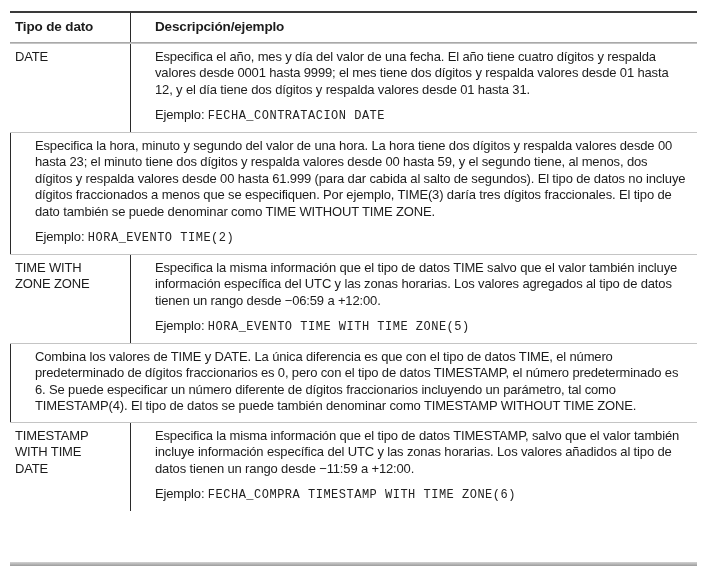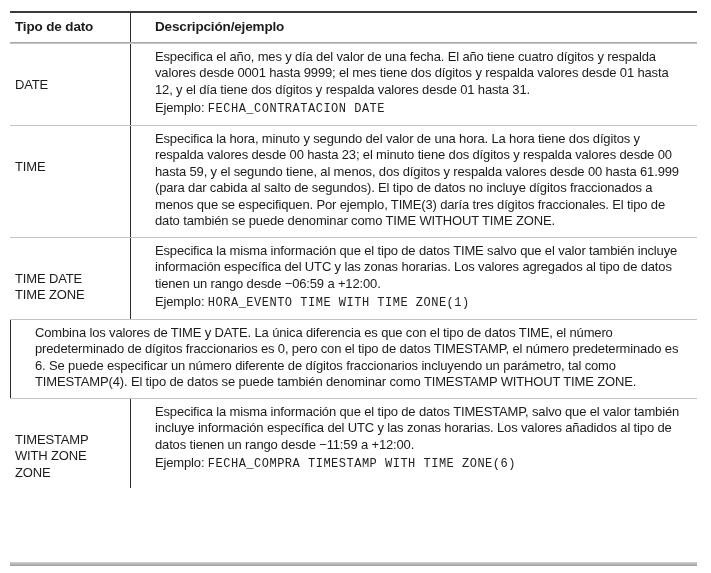--- a/index.html
+++ b/index.html
@@ -39,40 +39,39 @@
     flex: 0 0 120px;
     box-sizing: border-box;
     padding: 5px 6px 7px 5px;
     font-size: 13px;
     line-height: 16.5px;
     letter-spacing: -0.15px;
   }
   .cell.type .type-text {
     display: inline-block;
     max-width: 94px;
-    margin-top: 28px;
   }
   .cell.desc {
     flex: 1 1 auto;
     box-sizing: border-box;
     border-left: 1.5px solid #2a2a2a;
     padding: 5px 10px 7px 24px;
     font-size: 13px;
     line-height: 16.5px;
     letter-spacing: -0.15px;
   }
   .row.header .cell {
     font-weight: bold;
     font-size: 13.5px;
     padding-top: 6px;
     padding-bottom: 6px;
     white-space: nowrap;
   }
   .example {
-    margin-top: 2px;
+    margin-top: 9px;
   }
   .ex-label {
     font-size: 13px;
   }
   .ex-code {
     font-family: "Liberation Mono", "DejaVu Sans Mono", monospace;
     font-size: 12px;
     letter-spacing: 0.5px;
     color: #222222;
   }
@@ -101,45 +100,48 @@
       <div class="cell desc">
         <span class="desc-text">Especifica el año, mes y día del valor de una fecha. El año tiene cuatro dígitos y respalda valores desde 0001 hasta 9999; el mes tiene dos dígitos y respalda valores desde 01 hasta 12, y el día tiene dos dígitos y respalda valores desde 01 hasta 31.</span>
         <div class="example">
           <span class="ex-label">Ejemplo:</span>
           <span class="ex-code">FECHA_CONTRATACION DATE</span>
         </div>
       </div>
     </div>
 
     <div class="row">
-      <div class="cell type"><span class="type-text">TIME</span></div>
       <div class="cell desc">
         <span class="desc-text">Especifica la hora, minuto y segundo del valor de una hora. La hora tiene dos dígitos y respalda valores desde 00 hasta 23; el minuto tiene dos dígitos y respalda valores desde 00 hasta 59, y el segundo tiene, al menos, dos dígitos y respalda valores desde 00 hasta 61.999 (para dar cabida al salto de segundos). El tipo de datos no incluye dígitos fraccionados a menos que se especifiquen. Por ejemplo, TIME(3) daría tres dígitos fraccionales. El tipo de dato también se puede denominar como TIME WITHOUT TIME ZONE.</span>
+        <div class="example">
+          <span class="ex-label">Ejemplo:</span>
+          <span class="ex-code">HORA_EVENTO TIME(2)</span>
+        </div>
       </div>
     </div>
 
     <div class="row">
-      <div class="cell type"><span class="type-text">TIME DATE TIME ZONE</span></div>
+      <div class="cell type"><span class="type-text">TIME WITH ZONE ZONE</span></div>
       <div class="cell desc">
         <span class="desc-text">Especifica la misma información que el tipo de datos TIME salvo que el valor también incluye información específica del UTC y las zonas horarias. Los valores agregados al tipo de datos tienen un rango desde −06:59 a +12:00.</span>
         <div class="example">
           <span class="ex-label">Ejemplo:</span>
-          <span class="ex-code">HORA_EVENTO TIME WITH TIME ZONE(1)</span>
+          <span class="ex-code">HORA_EVENTO TIME WITH TIME ZONE(5)</span>
         </div>
       </div>
     </div>
 
     <div class="row">
       <div class="cell desc">
         <span class="desc-text">Combina los valores de TIME y DATE. La única diferencia es que con el tipo de datos TIME, el número predeterminado de dígitos fraccionarios es 0, pero con el tipo de datos TIMESTAMP, el número predeterminado es 6. Se puede especificar un número diferente de dígitos fraccionarios incluyendo un parámetro, tal como TIMESTAMP(4). El tipo de datos se puede también denominar como TIMESTAMP WITHOUT TIME ZONE.</span>
       </div>
     </div>
 
     <div class="row">
-      <div class="cell type"><span class="type-text">TIMESTAMP WITH ZONE ZONE</span></div>
+      <div class="cell type"><span class="type-text">TIMESTAMP WITH TIME DATE</span></div>
       <div class="cell desc">
         <span class="desc-text">Especifica la misma información que el tipo de datos TIMESTAMP, salvo que el valor también incluye información específica del UTC y las zonas horarias. Los valores añadidos al tipo de datos tienen un rango desde −11:59 a +12:00.</span>
         <div class="example">
           <span class="ex-label">Ejemplo:</span>
           <span class="ex-code">FECHA_COMPRA TIMESTAMP WITH TIME ZONE(6)</span>
         </div>
       </div>
     </div>
 
   </div>

